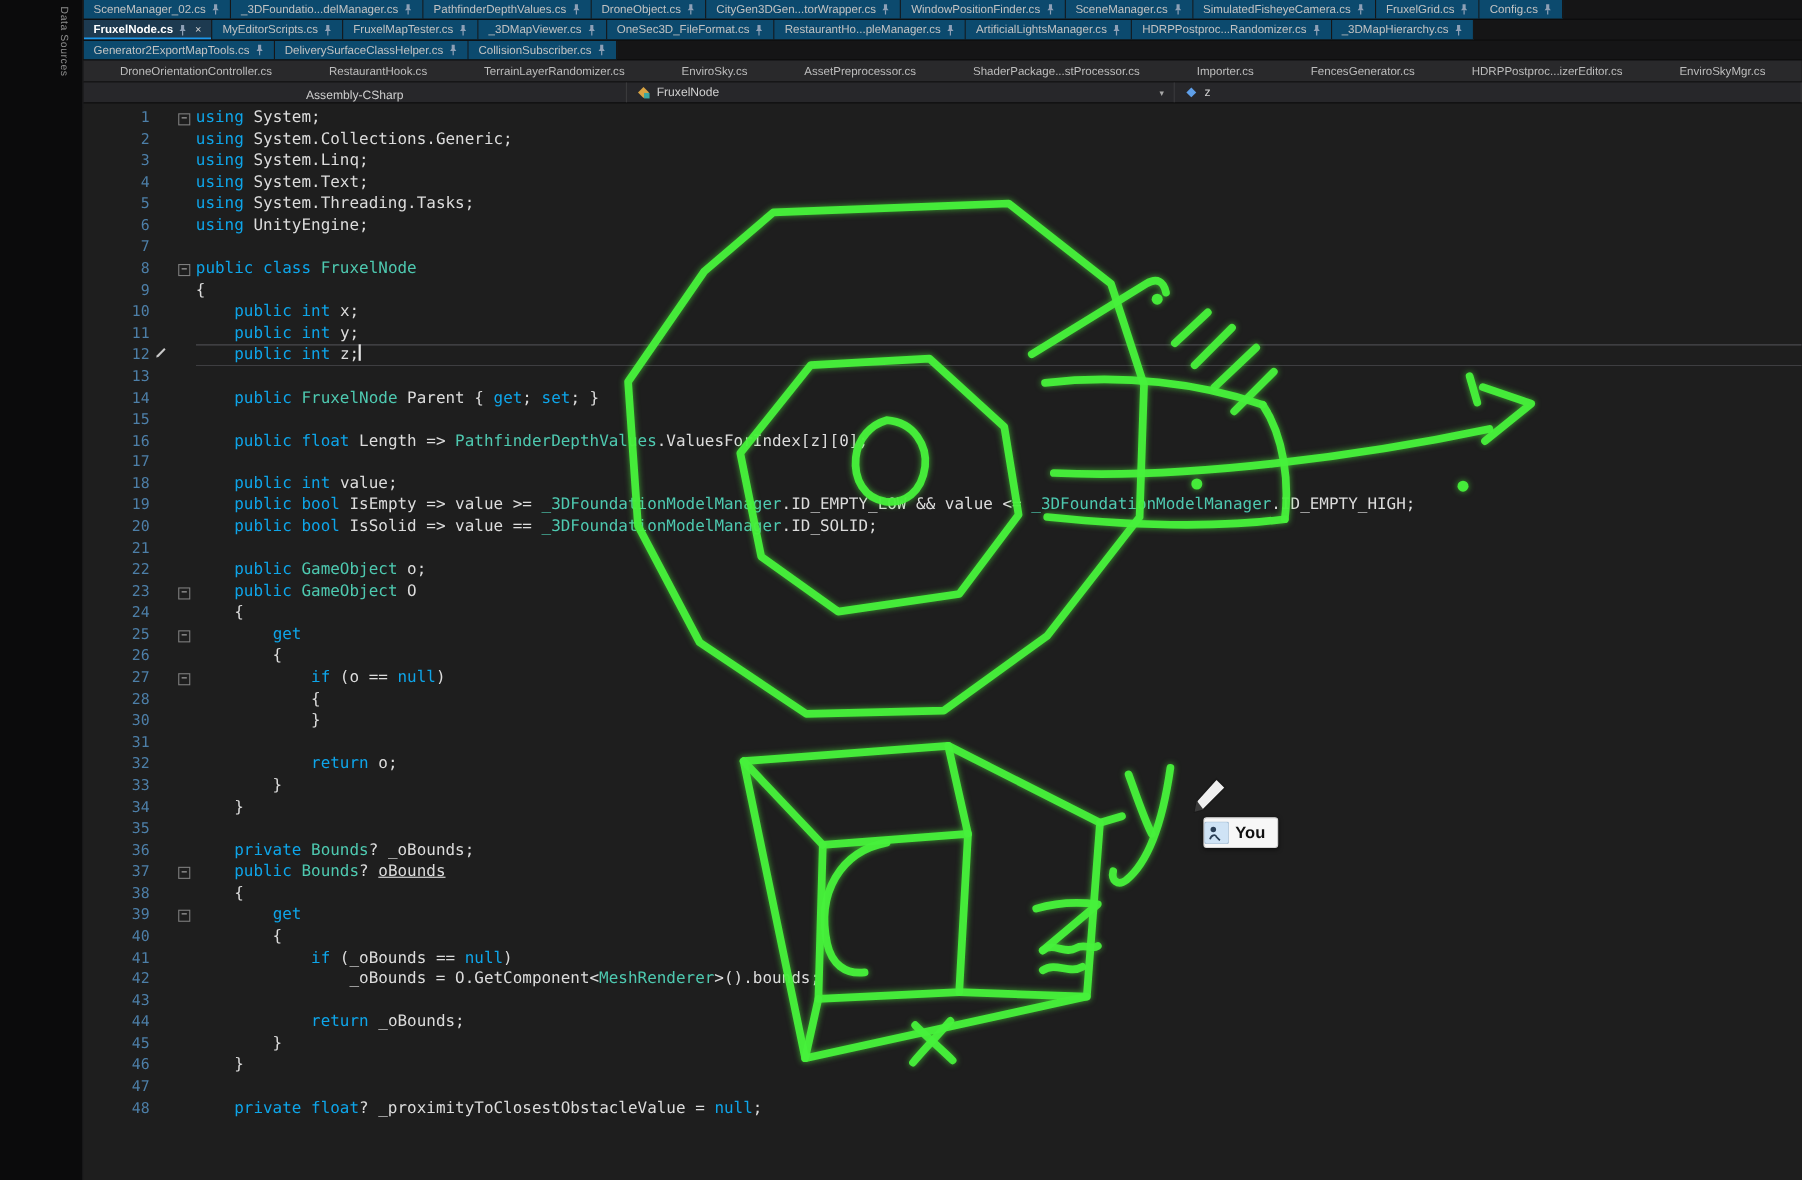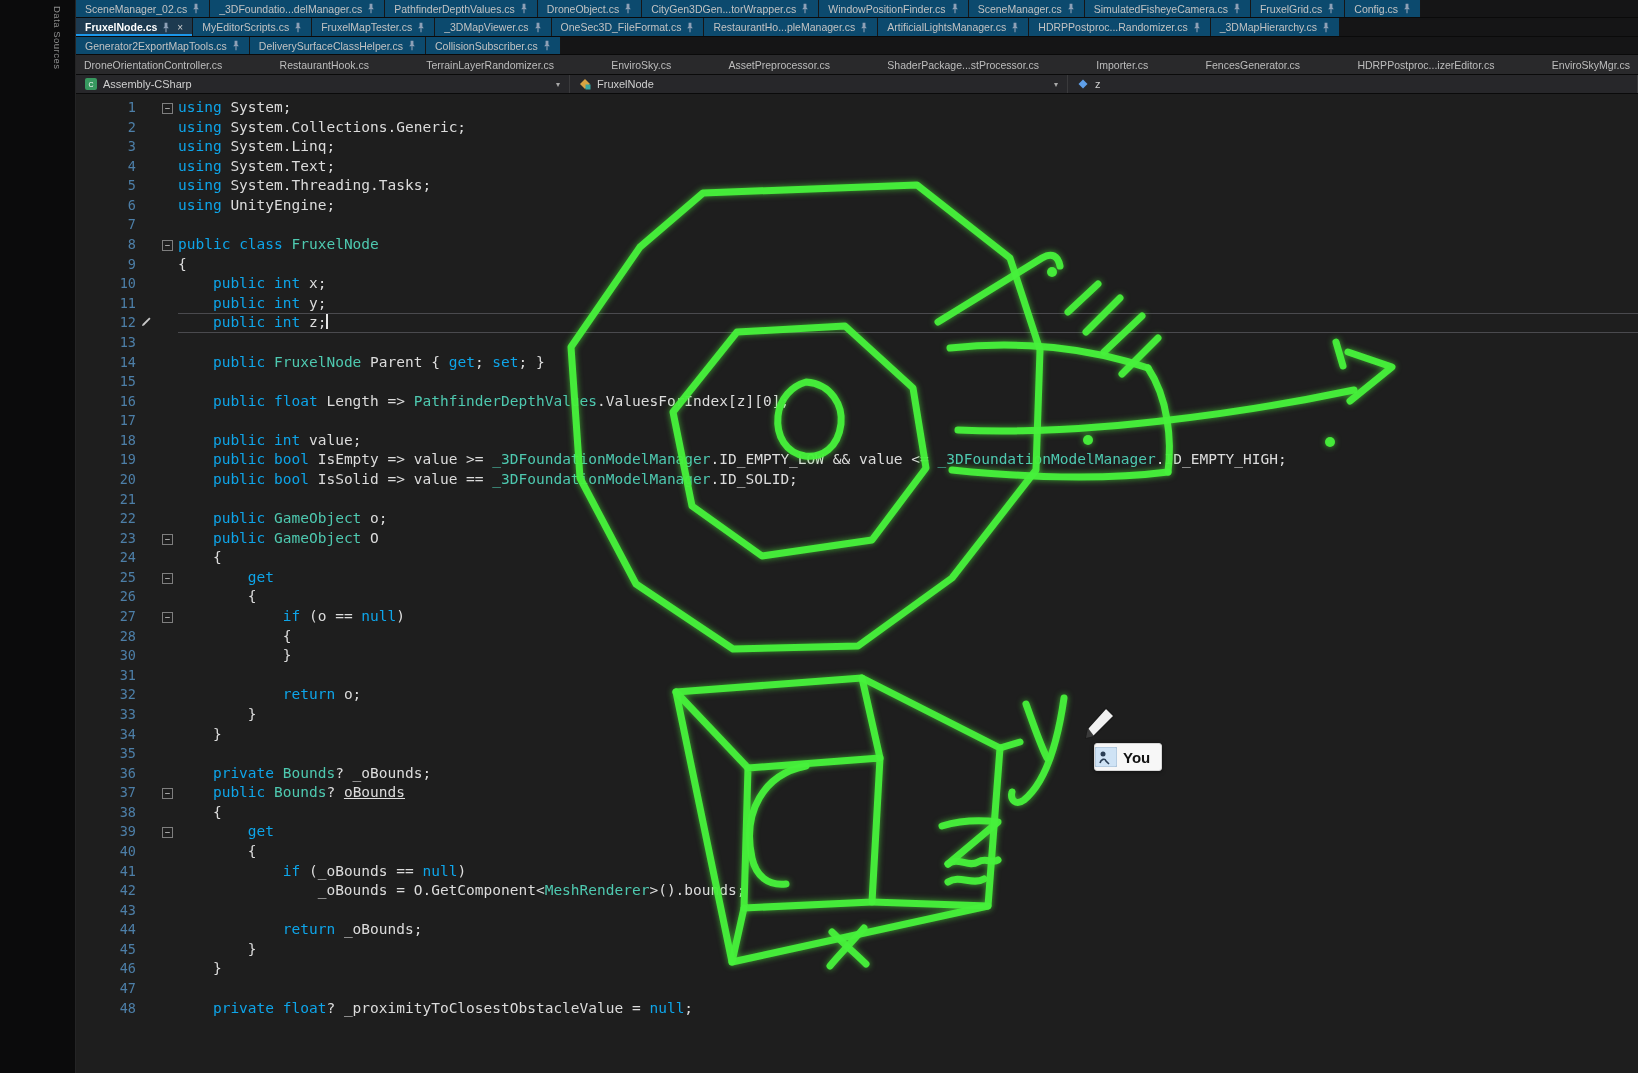--- a/index.html
+++ b/index.html
@@ -11,28 +11,28 @@
   .vtab{position:absolute;left:52px;top:6px;writing-mode:vertical-rl;font-size:9.5px;color:#8f8f8f;letter-spacing:.5px;cursor:pointer;}
 
   
   #header{position:absolute;left:76px;top:0;right:0;background:#151516;}
   .trow{display:flex;align-items:stretch;height:18px;background:#151516;border-bottom:1px solid #0a0a0a;overflow:hidden;}
   .trow.r2{height:19px;text-align:right;}
   .tab{display:flex;align-items:center;gap:5px;padding:0 9px;background:#0c4a6e;border-right:1px solid #161617;font-size:10.5px;color:#c2c2c2;white-space:nowrap;cursor:pointer;}
   .tab.active{background:#1d3a50;color:#fff;box-shadow:inset 0 -2px 0 #1C97EA;}
   .tab.active .tlbl{font-weight:bold;}
   .tclose{font-size:10px;color:#d0d0d0;margin-left:2px;cursor:pointer;}
-  .docrow{display:flex;justify-content:space-between;align-items:center;height:20px;background:#29292b;border-bottom:1px solid #0a0a0a;padding:0 4px;overflow:hidden;}
+  .docrow{display:flex;justify-content:space-between;align-items:center;height:20px;background:#29292b;border-bottom:1px solid #0a0a0a;padding:0 29px;overflow:hidden;}
   .doctab{font-size:10.5px;color:#bdbdbd;white-space:nowrap;padding:0 4px;cursor:pointer;}
 
   
   .nav{display:flex;height:19px;background:#27272a;border-bottom:1px solid #0a0a0a;}
   .navsec{display:flex;align-items:center;gap:6px;padding:0 9px;border-right:1px solid #3a3a3c;font-size:11px;color:#cfcfcf;cursor:pointer;}
   .navsec .chev{margin-left:auto;font-size:8px;color:#a8a8a8;}
-  .ns1{width:494px;} .ns2{width:498px;} .ns3{flex:1;}
+  .ns1{width:494px;flex-direction:column;} .ns2{width:498px;} .ns3{flex:1;}
 
   
   #editor{position:absolute;left:76px;top:98px;right:0;bottom:0;background:#1e1e1e;overflow:hidden;
           font-family:"DejaVu Sans Mono",monospace;font-size:14.5px;}
   .cl{display:flex;height:19.58px;line-height:19.58px;}
   .ln{width:62px;padding-right:2px;text-align:right;color:#4D7FA8;font-size:13.5px;flex:none;cursor:pointer;}
   .mk{width:16px;flex:none;text-align:center;}
   .fg{width:24px;flex:none;text-align:left;padding-left:8px;}
   .fbox{display:inline-block;width:11px;height:11px;border:1px solid #7e7e7e;color:#cfcfcf;background:#1e1e1e;
         font:9px/9px "DejaVu Sans Mono",monospace;font-style:normal;text-align:center;vertical-align:1px;}

